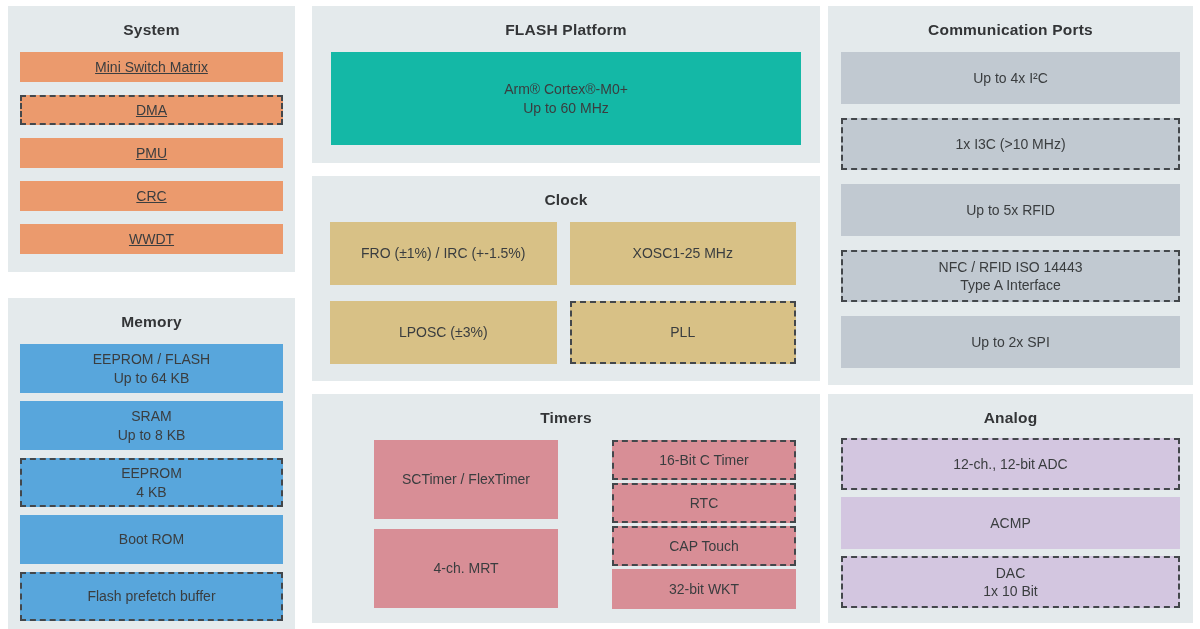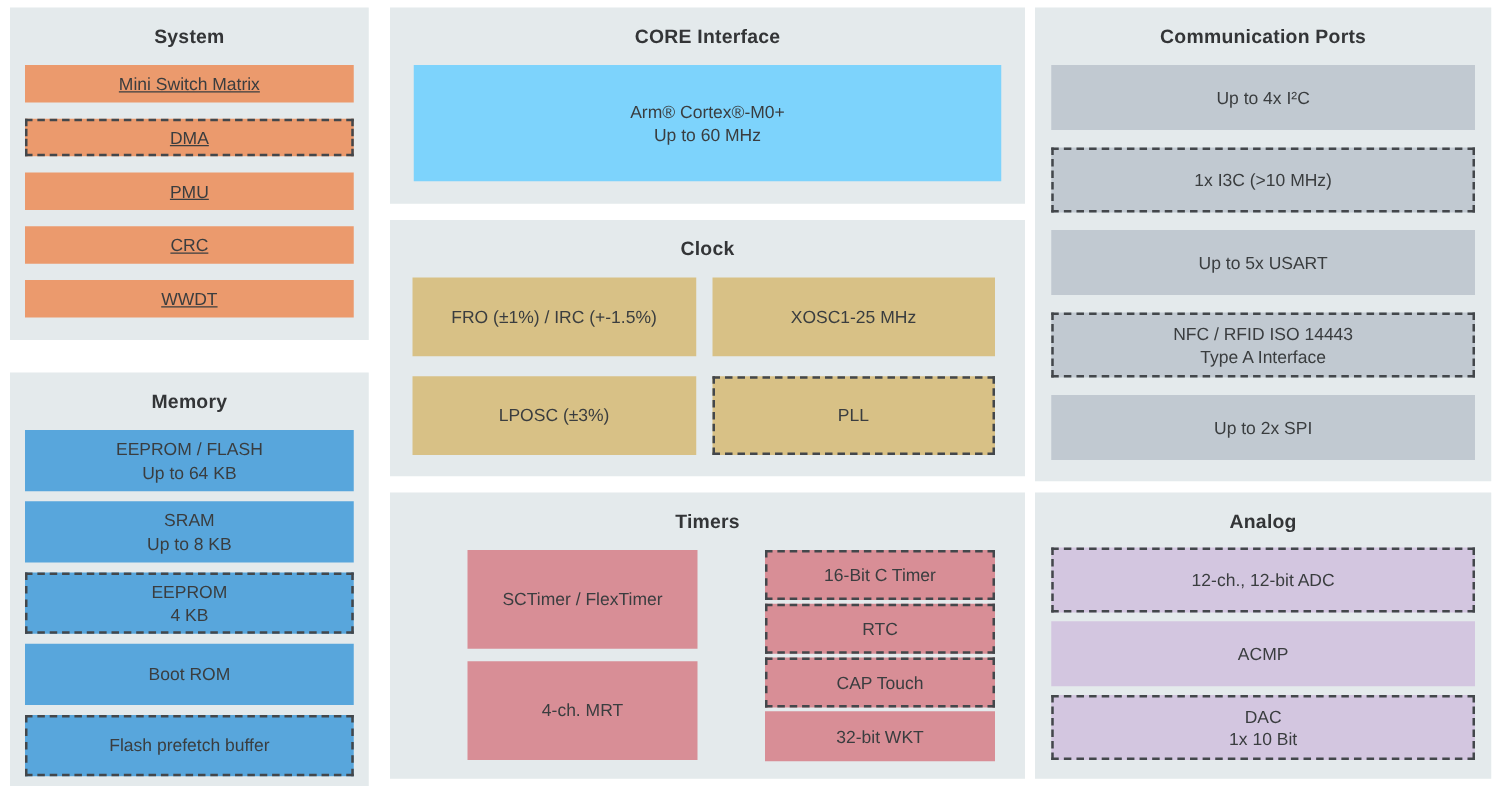--- a/index.html
+++ b/index.html
@@ -42,21 +42,21 @@
   #panel-memory  { left: 8px;   top: 298px; width: 287px; height: 337px; }
   #panel-core    { left: 312px; top: 6px;   width: 508px; height: 157px; }
   #panel-clock   { left: 312px; top: 176px; width: 508px; height: 205px; }
   #panel-timers  { left: 312px; top: 394px; width: 508px; height: 229px; }
   #panel-comm    { left: 828px; top: 6px;   width: 365px; height: 379px; }
   #panel-analog  { left: 828px; top: 394px; width: 365px; height: 229px; }
 
   
   .fill-system { background: #eb9a6d; }
   .fill-memory { background: #58a6dc; }
-  .fill-core   { background: #7dd3fc; }
+  .fill-core   { background: #14b8a6; }
   .fill-clock  { background: #d8c186; }
   .fill-timers { background: #d88e96; margin-left: 44px; }
   .fill-comm   { background: #c1c9d1; }
   .fill-analog { background: #d3c6e0; }
 
   
   #panel-system .blocks { padding: 0 12px; gap: 13px; text-decoration: underline; }
   #panel-system .block  { height: 30px; }
 
   #panel-memory .blocks { padding: 0 12px; gap: 8px; }
@@ -112,21 +112,21 @@
       <div class="block fill-memory">SRAM
 Up to 8 KB</div>
       <div class="block fill-memory dashed">EEPROM
 4 KB</div>
       <div class="block fill-memory">Boot ROM</div>
       <div class="block fill-memory dashed">Flash prefetch buffer</div>
     </div>
   </section>
 
   <section class="panel" id="panel-core">
-    <div class="panel-title">CORE Interface</div>
+    <div class="panel-title">FLASH Platform</div>
     <div class="blocks">
       <div class="block fill-core">Arm® Cortex®-M0+
 Up to 60 MHz</div>
     </div>
   </section>
 
   <section class="panel" id="panel-clock">
     <div class="panel-title">Clock</div>
     <div class="blocks">
       <div class="block fill-clock">FRO (±1%) / IRC (+-1.5%)</div>
@@ -150,21 +150,21 @@
         <div class="block fill-timers">32-bit WKT</div>
       </div>
     </div>
   </section>
 
   <section class="panel" id="panel-comm">
     <div class="panel-title">Communication Ports</div>
     <div class="blocks">
       <div class="block fill-comm">Up to 4x I²C</div>
       <div class="block fill-comm dashed">1x I3C (&gt;10 MHz)</div>
-      <div class="block fill-comm">Up to 5x USART</div>
+      <div class="block fill-comm">Up to 5x RFID</div>
       <div class="block fill-comm dashed">NFC / RFID ISO 14443
 Type A Interface</div>
       <div class="block fill-comm">Up to 2x SPI</div>
     </div>
   </section>
 
   <section class="panel" id="panel-analog">
     <div class="panel-title">Analog</div>
     <div class="blocks">
       <div class="block fill-analog dashed">12-ch., 12-bit ADC</div>

